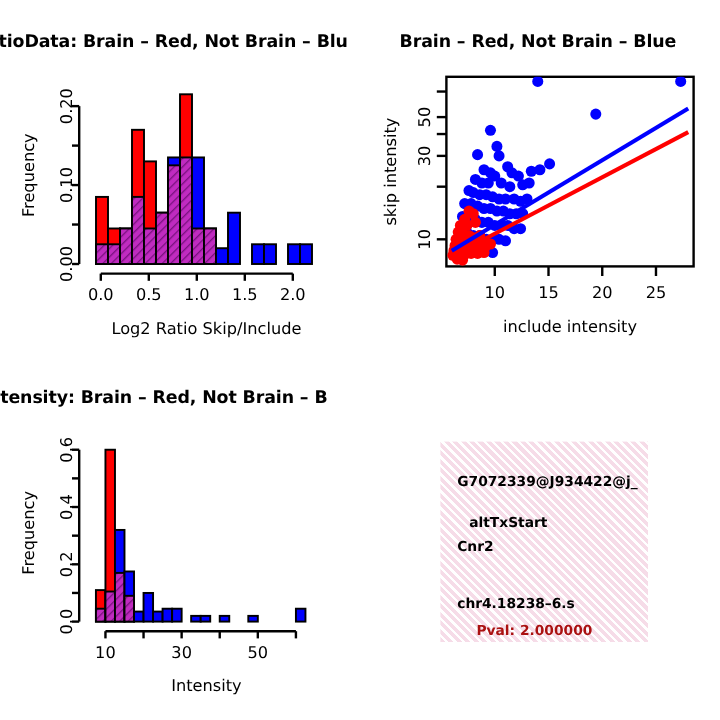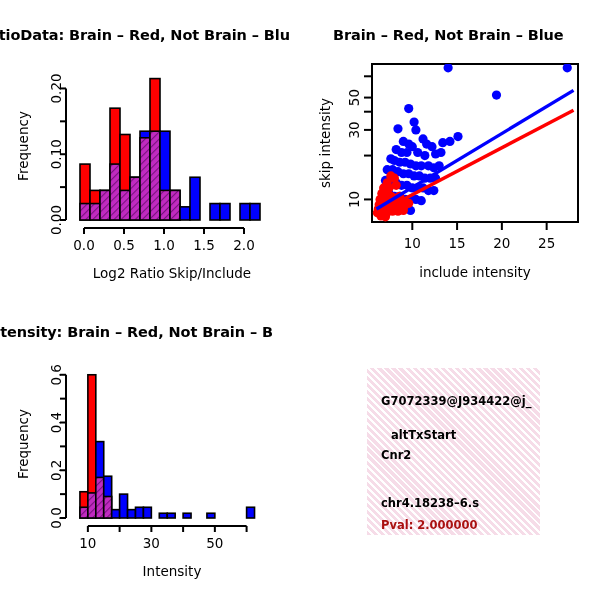--- a/index.html
+++ b/index.html
@@ -278,14 +278,14 @@
         <text x="28" y="96" text-anchor="middle" transform="rotate(-90 28 96)" class="axlab">Frequency</text>
       </g>
     </svg>
 </div>
 
 <div class="infobox" id="infobox" style="left: 367px; top: 368px; width: 173px; height: 167px; background: repeating-linear-gradient(45deg, rgb(246, 220, 232) 0px, rgb(246, 220, 232) 3px, rgb(255, 255, 255) 3px, rgb(255, 255, 255) 5px); font-weight: bold;">
     <div class="infotxt" style="left: 14px; top: 26px;">G7072339@J934422@j_</div>
     <div class="infotxt" style="left: 24px; top: 60px;">altTxStart</div>
     <div class="infotxt" style="left: 14px; top: 80px;">Cnr2</div>
     <div class="infotxt" style="left: 14px; top: 128px;">chr4.18238–6.s</div>
-    <div class="infotxt" style="left: 14px; top: 150px; color: rgb(170, 17, 17); text-align: right;">Pval: 2.000000</div>
+    <div class="infotxt" style="left: 30px; top: 150px; color: rgb(170, 17, 17); text-align: right;">Pval: 2.000000</div>
   </div>
 
 </body></html>

